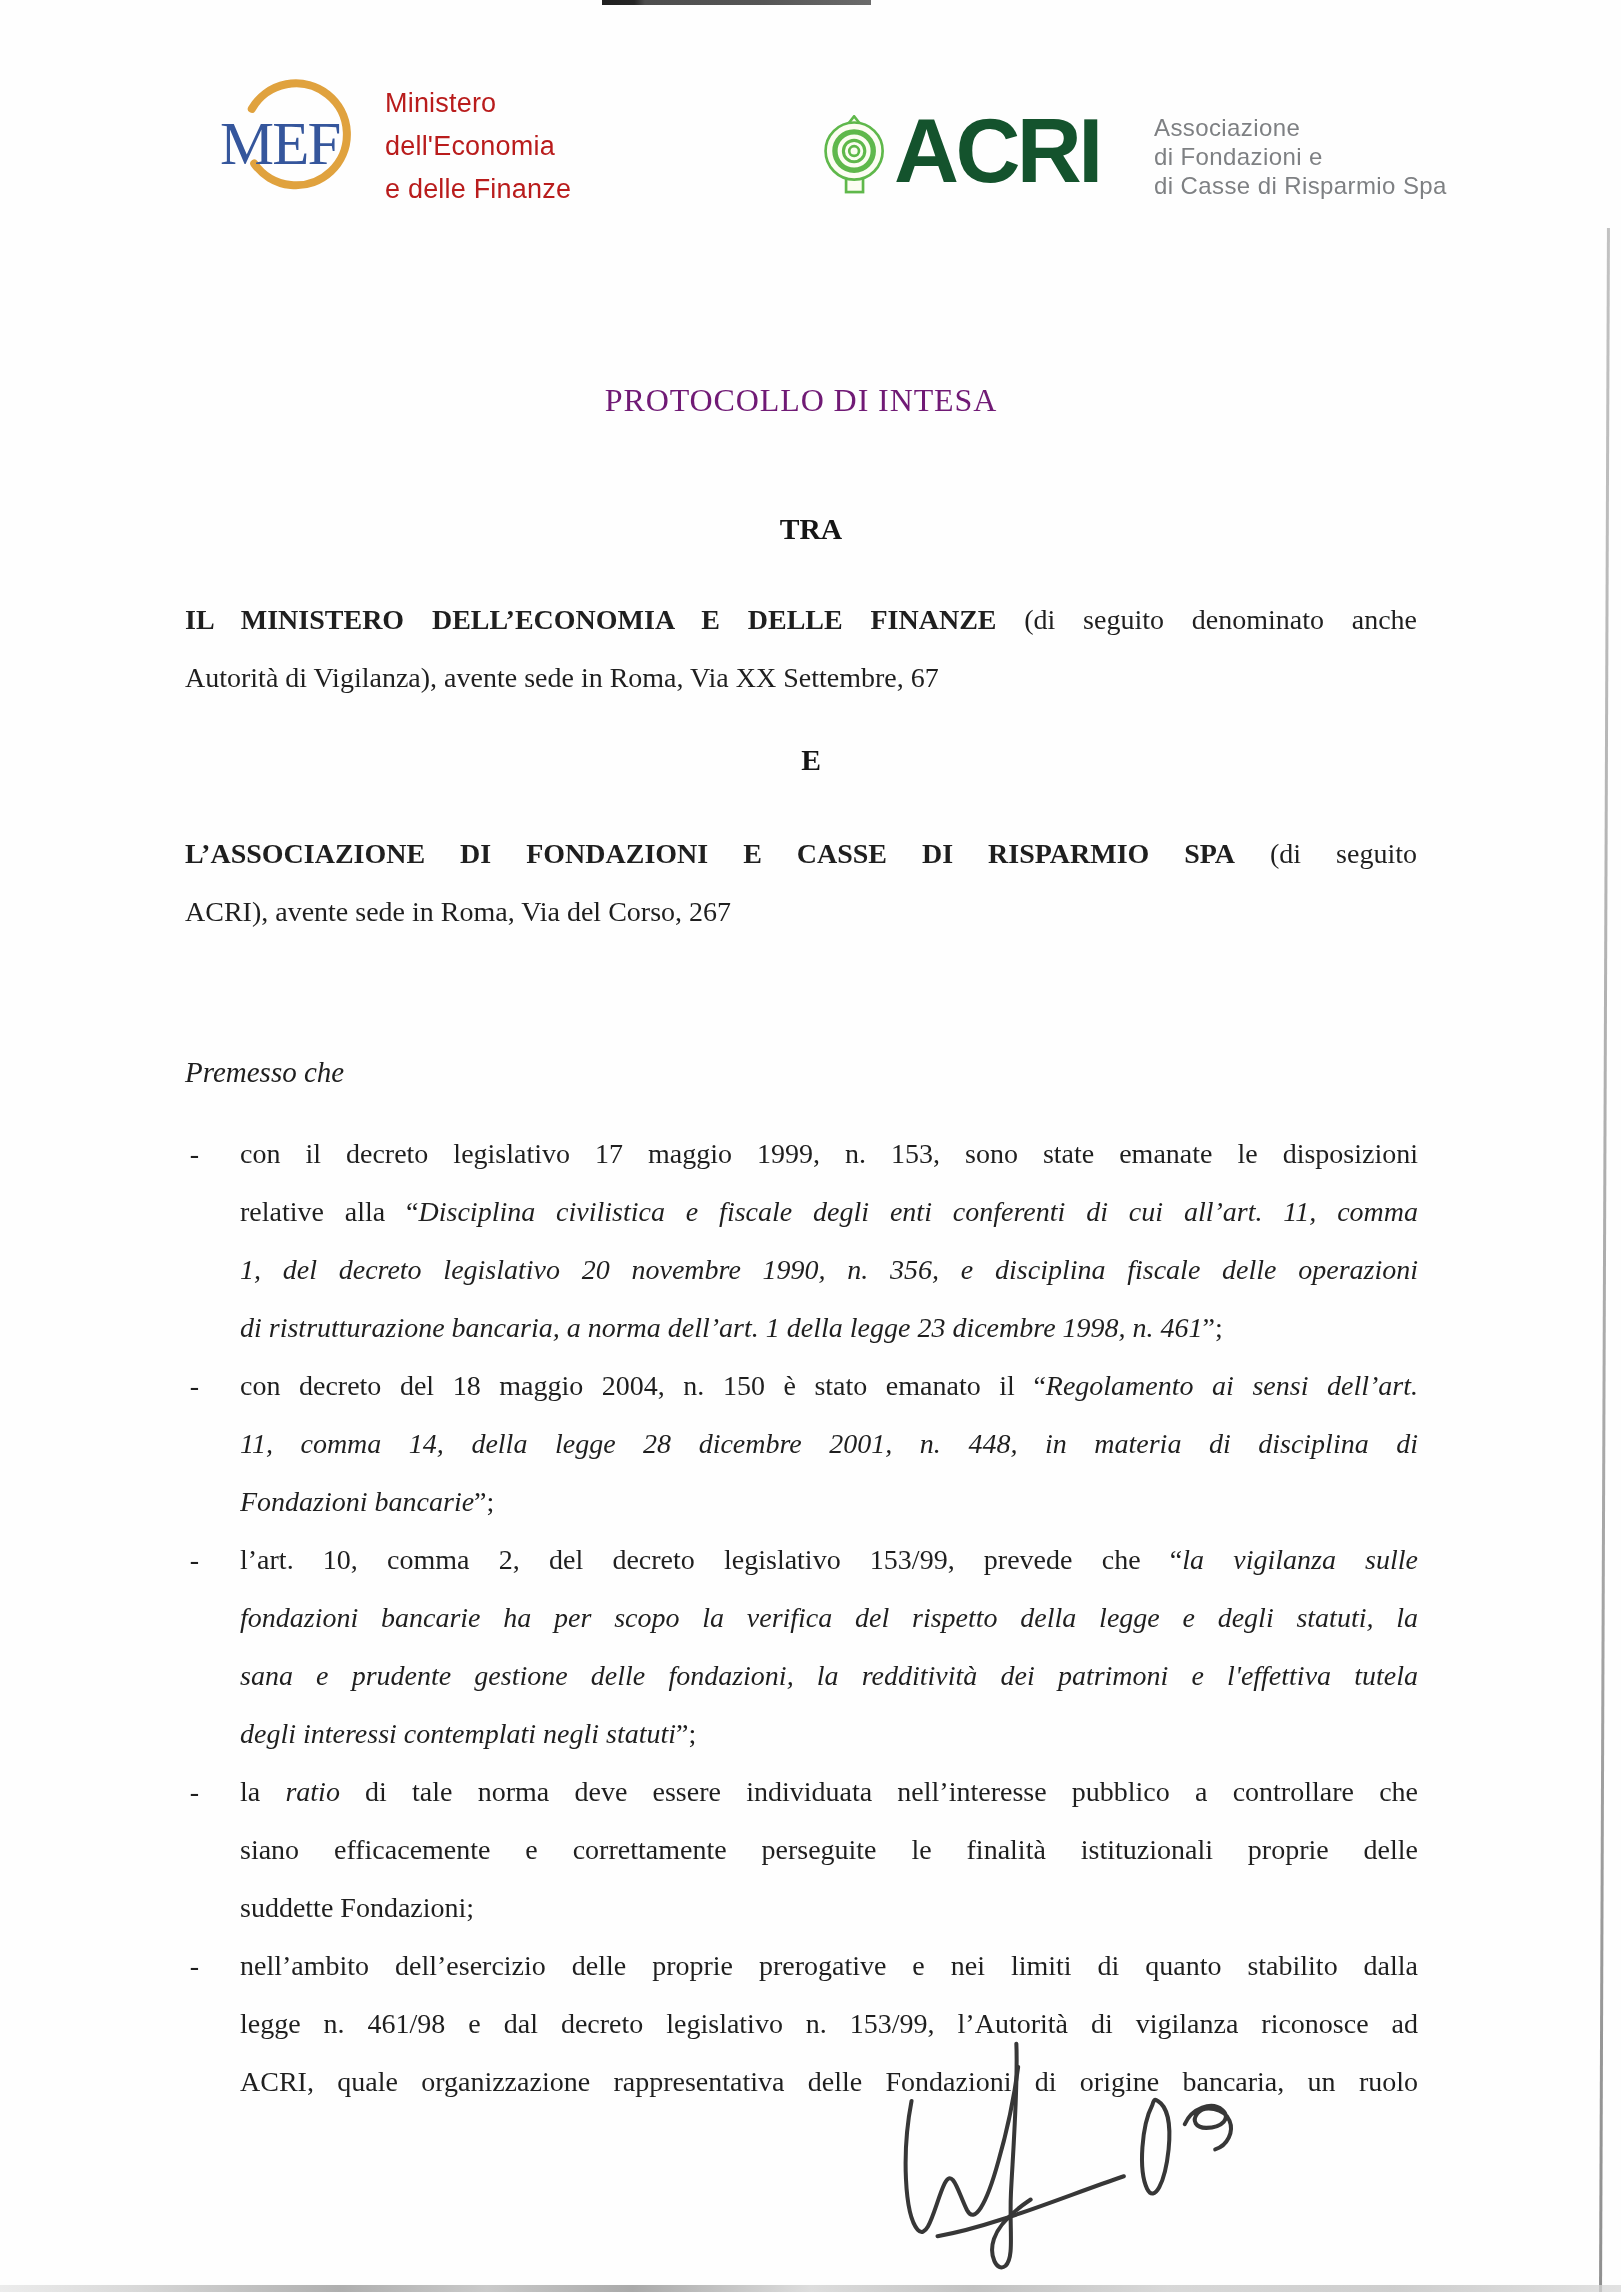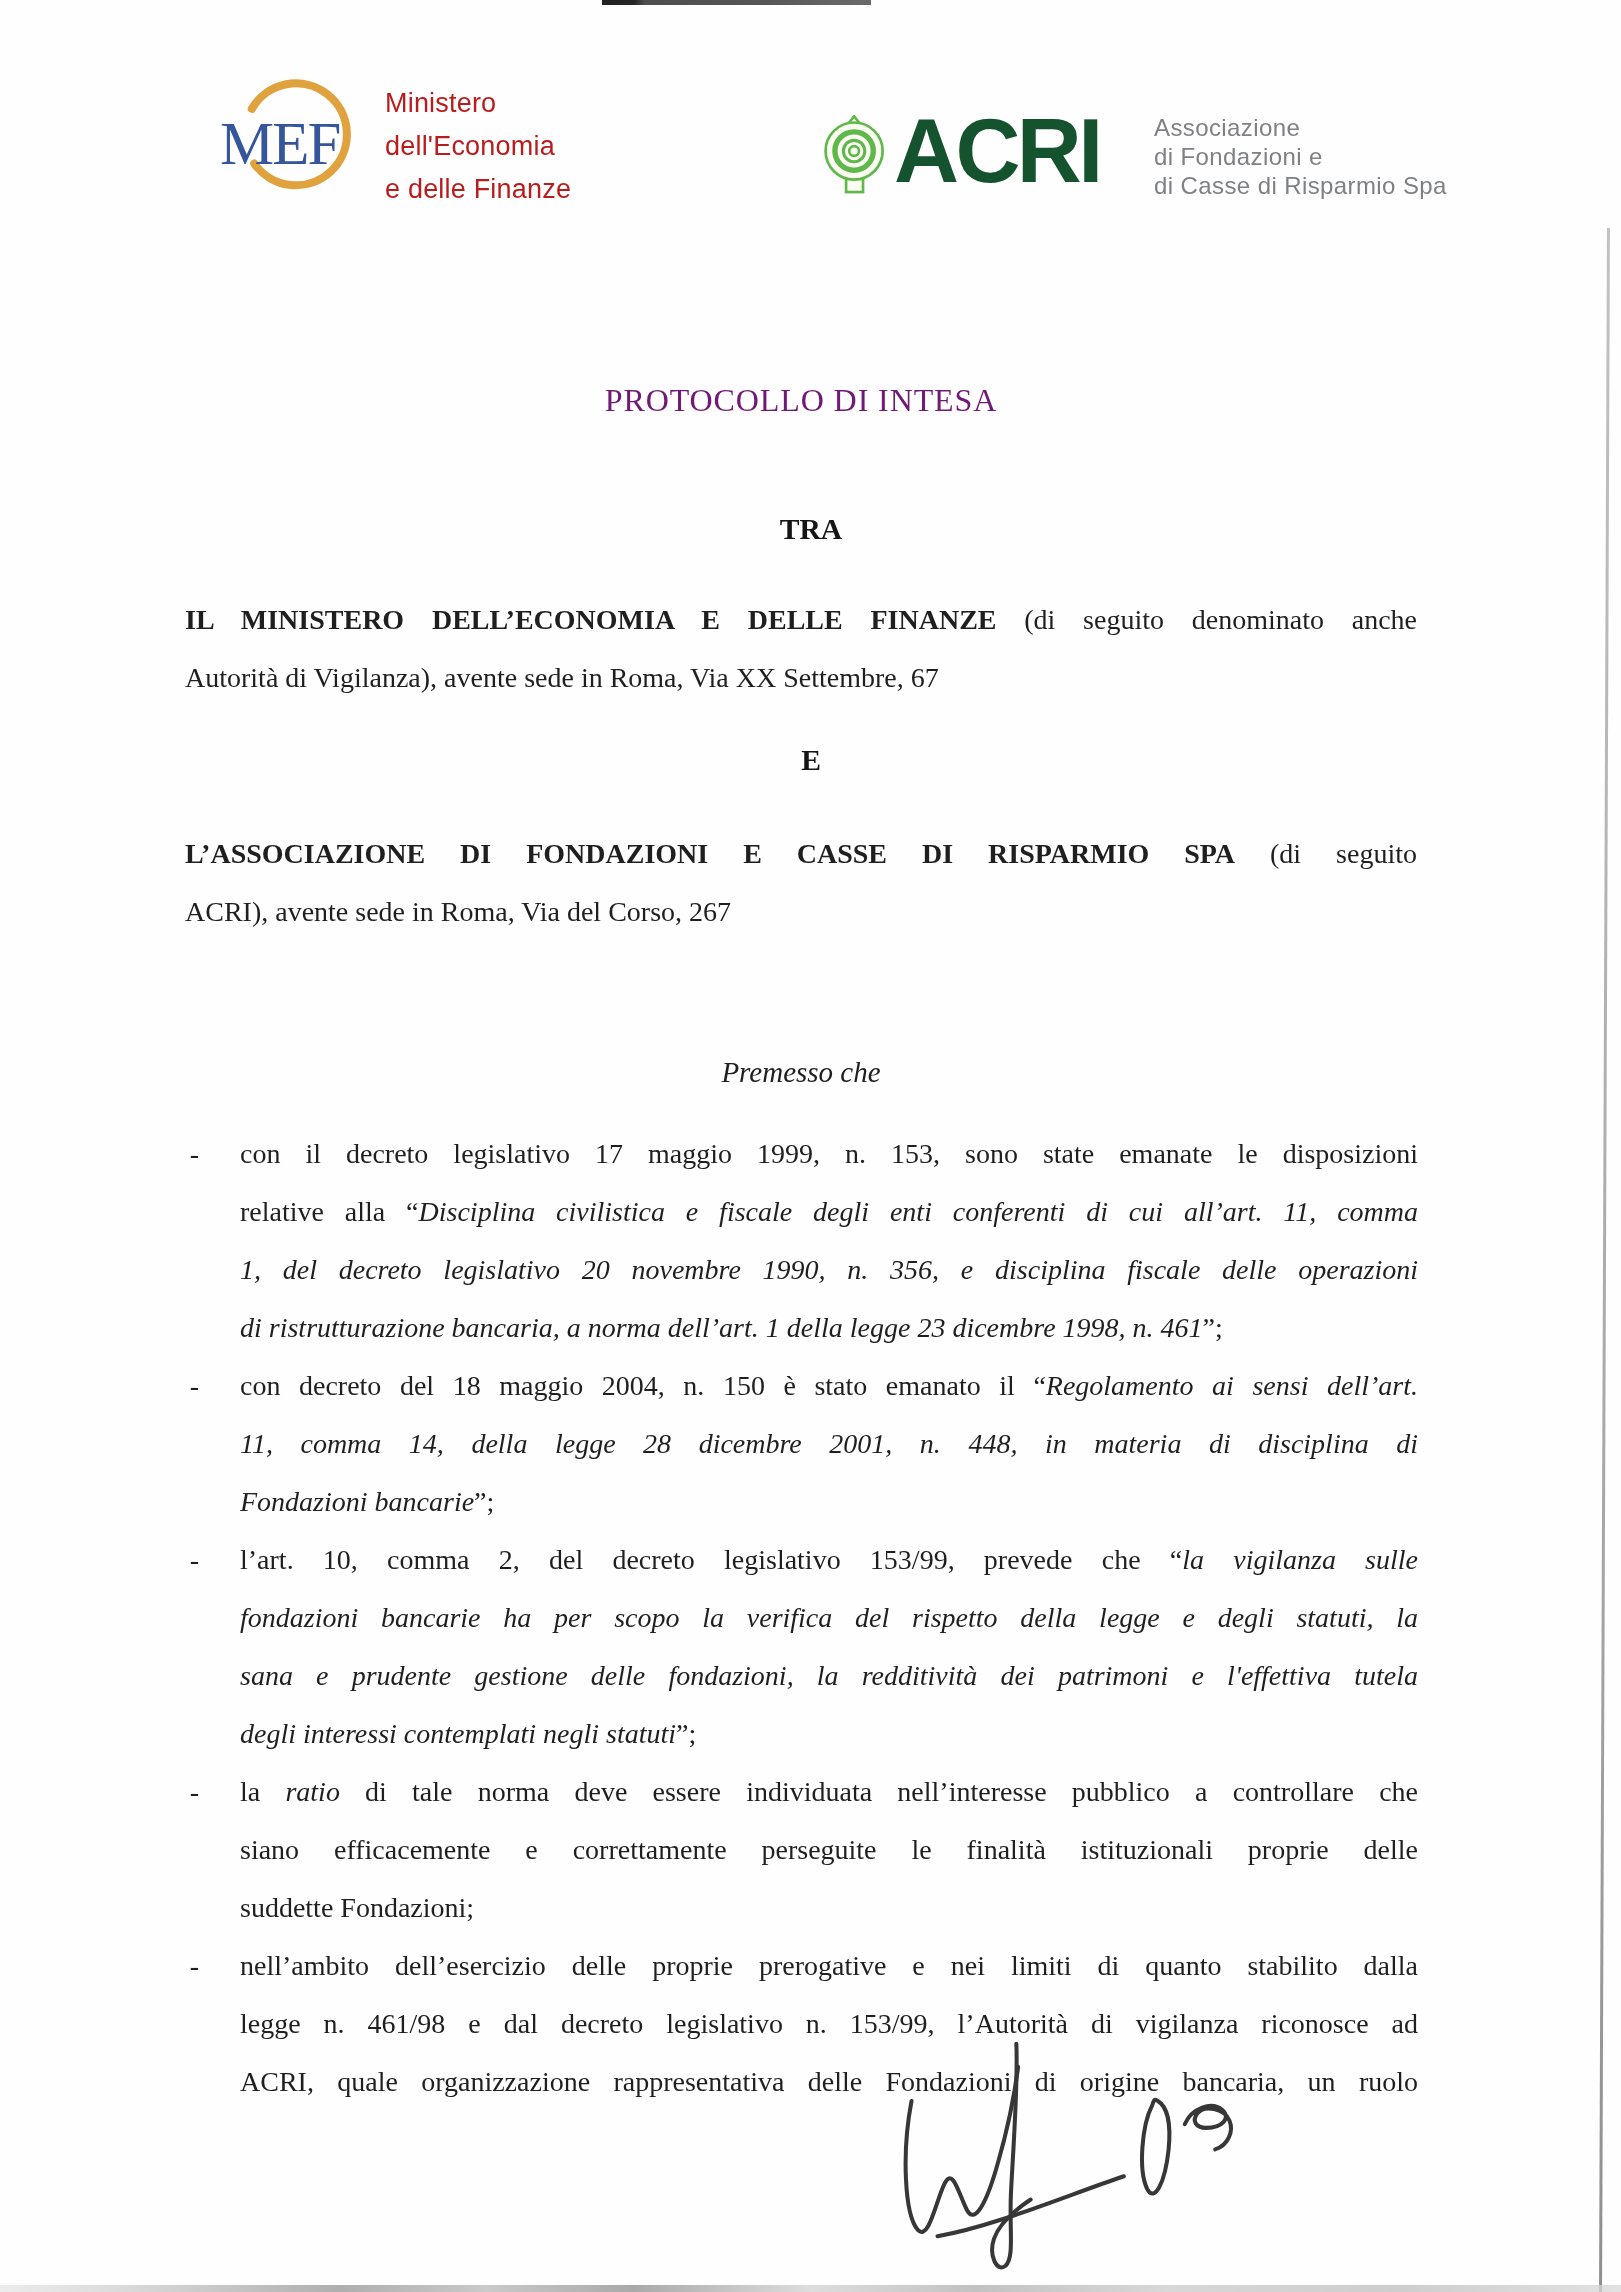--- a/index.html
+++ b/index.html
@@ -45,21 +45,21 @@
   
   .doc-title{
     position:absolute;left:185px;top:351px;width:1232px;text-align:center;
     font-size:32px;font-weight:normal;letter-spacing:0.9px;color:#701a75;margin-top:31px;
   }
   .center-label{
     position:absolute;left:195px;width:1232px;text-align:center;
     font-size:29.6px;font-weight:bold;line-height:45px;color:#151515;
   }
   .premise-heading{
-    position:absolute;left:185px;top:1050px;width:1232px;text-align:center;
+    position:absolute;left:185px;top:1050px;width:1232px;text-align:left;
     font-size:29px;font-style:italic;line-height:45px;color:#1f1f1f;
   }
   .para{position:absolute;left:185px;width:1232px;}
   .bullets{position:absolute;left:188px;top:1125px;width:1230px;}
   .bullet{position:relative;}
   .bullet .marker{
     position:absolute;left:1.8px;top:0;height:58px;line-height:58px;font-size:28px;
   }
   .bullet .line{margin-left:52px;}
   .line{

